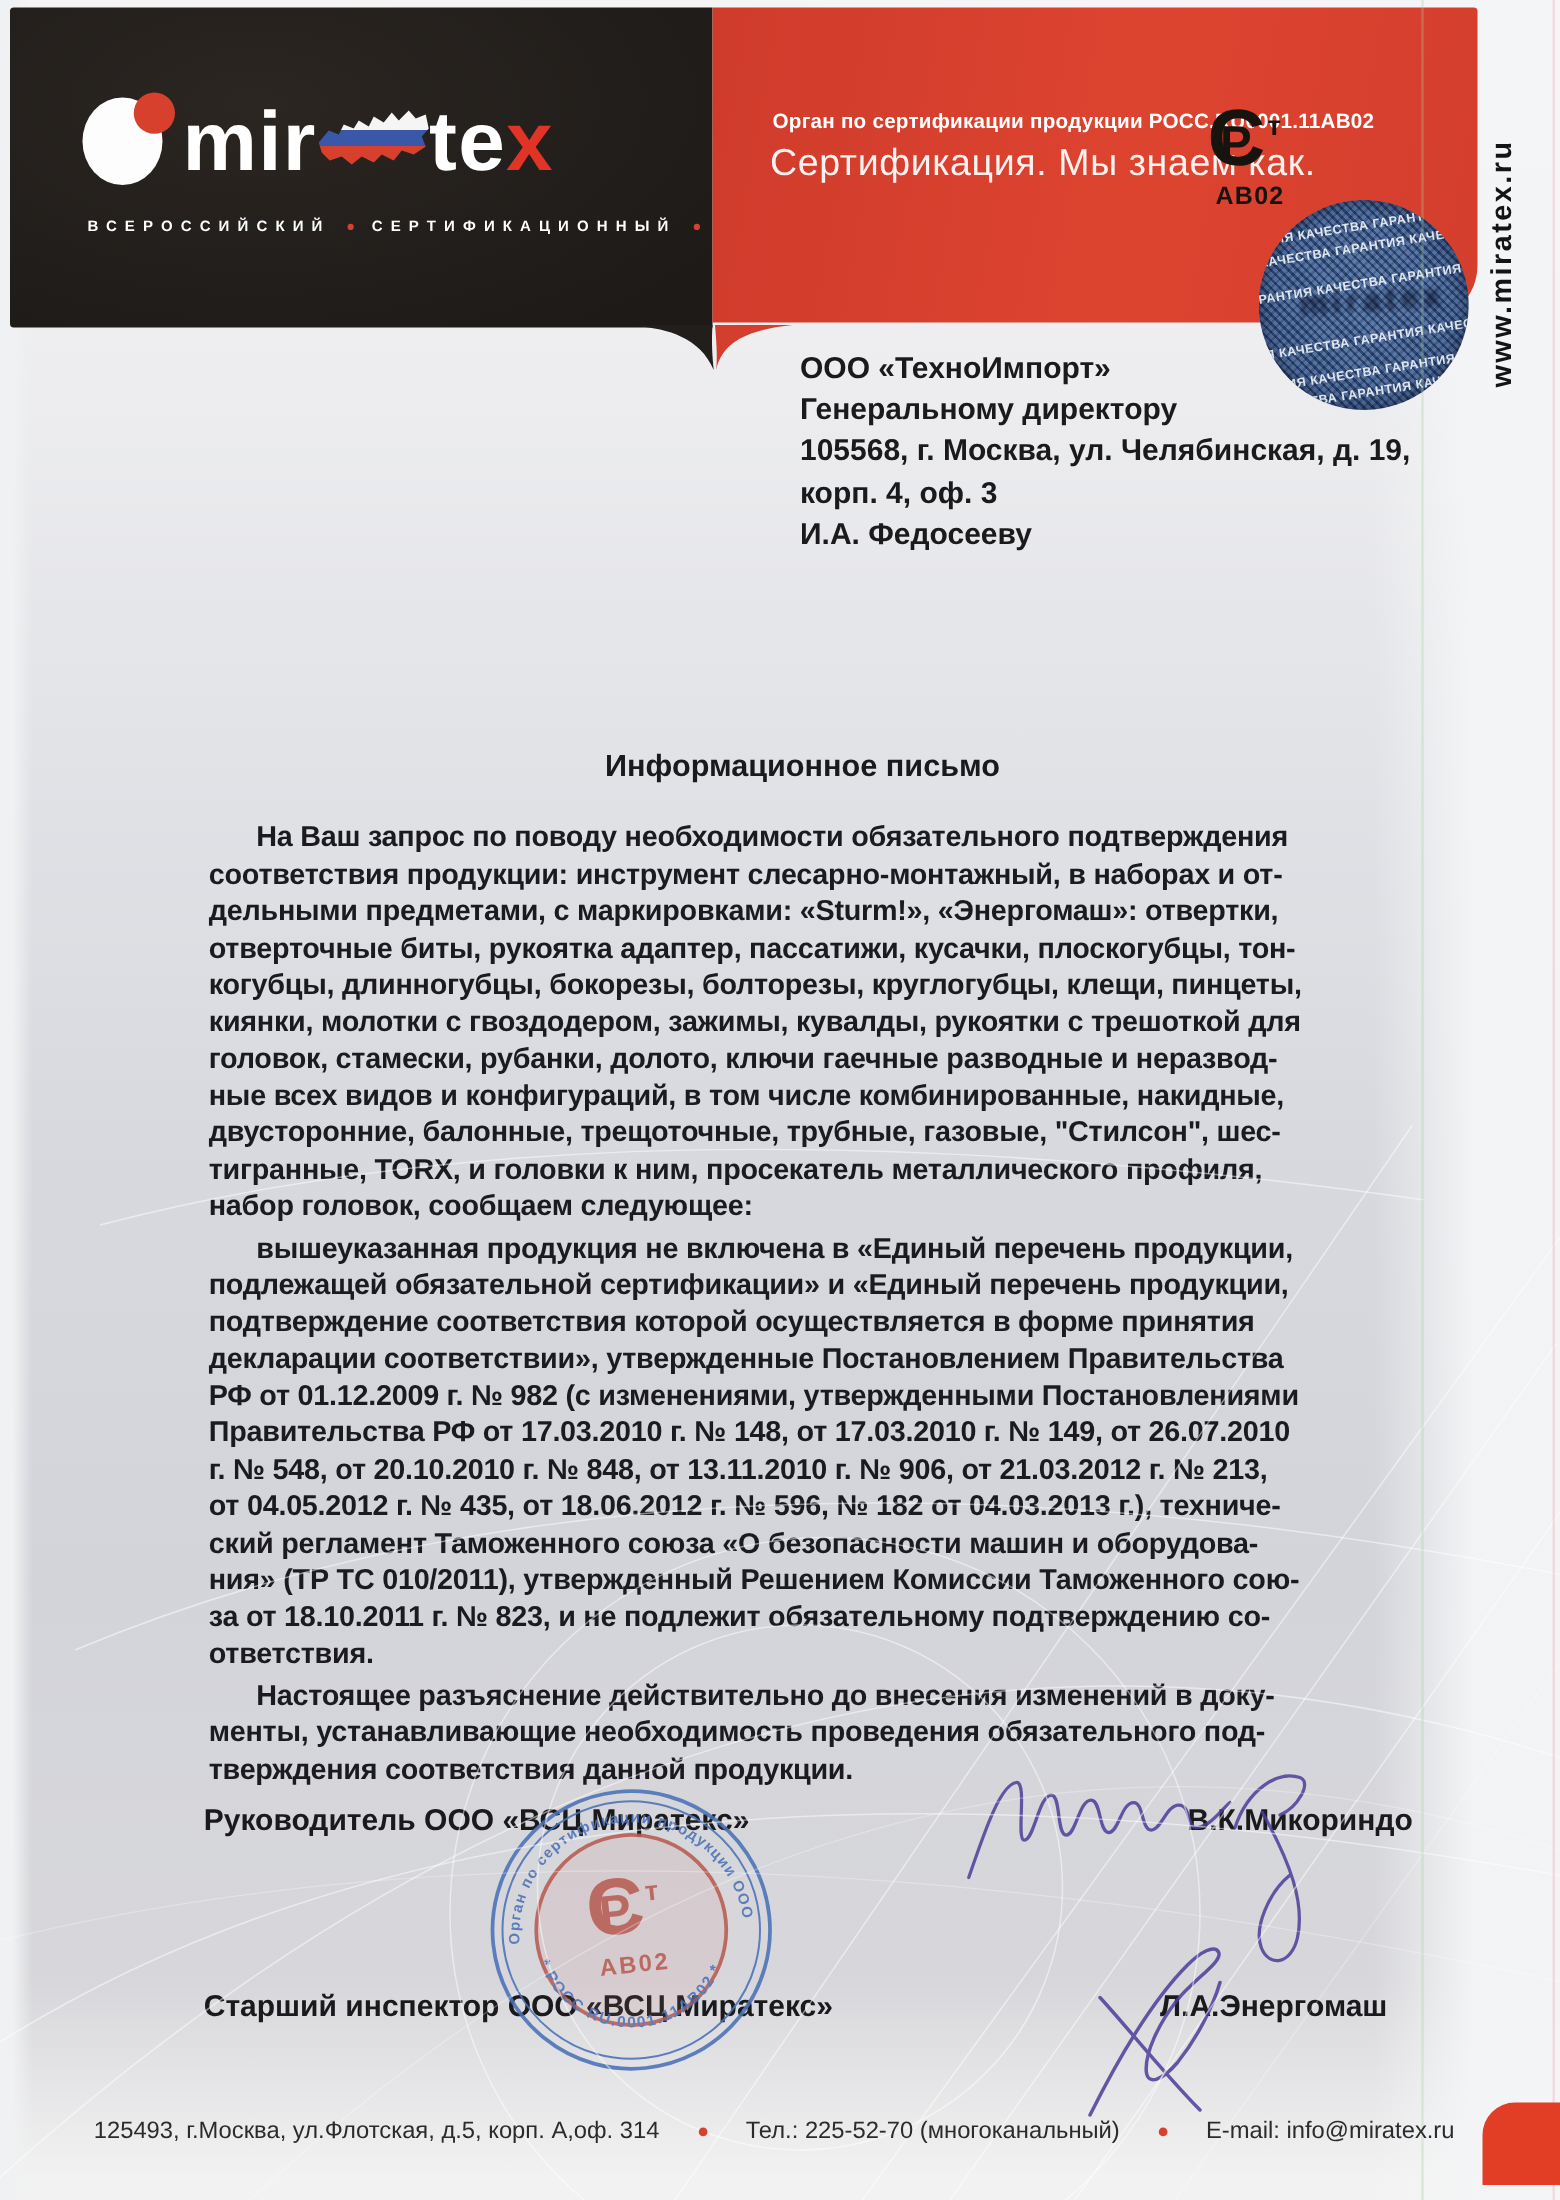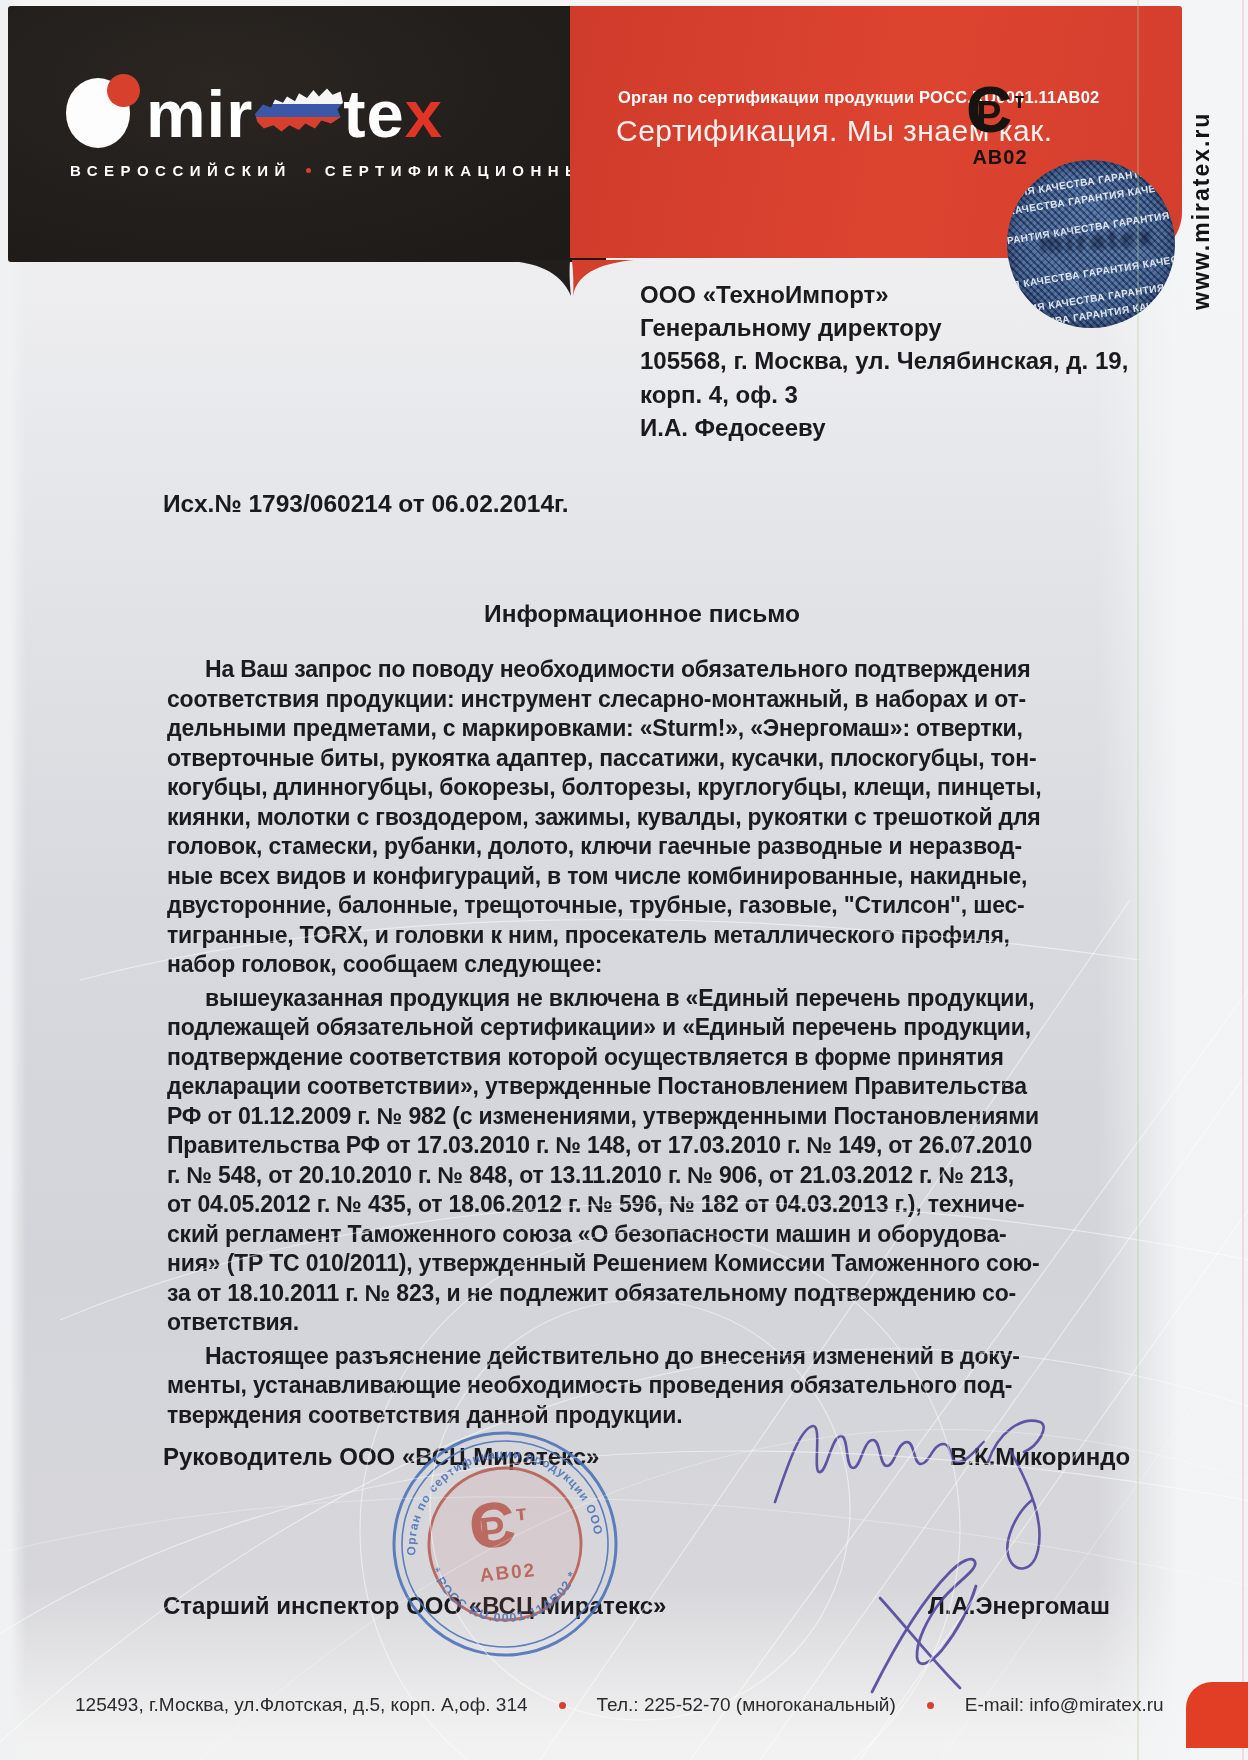--- a/index.html
+++ b/index.html
@@ -6,29 +6,29 @@
   #page{
     position:relative; width:1248px; height:1760px; overflow:hidden;
     font-family:"Liberation Sans", sans-serif;
     background:
       linear-gradient(270deg, rgba(244,245,246,.95) 0 70px, rgba(244,245,246,0) 150px),
       linear-gradient(90deg, #f0f1f2 0 10px, rgba(240,241,242,0) 26px),
       linear-gradient(180deg, #f5f5f6 0%, #efeff1 14%, #e3e4e8 32%, #d8d9de 52%, #d3d4da 72%, #d7d7db 90%, #f2f2f2 99%);
   }
   
   .black-block{position:absolute;left:8px;top:6px;width:562px;height:256px;border-radius:3px 0 0 3px;
-    background:radial-gradient(ellipse at 35% 30%, #2b2622 0%, #221e1b 55%, #1c1917 100%);padding-left:36px;}
+    background:radial-gradient(ellipse at 35% 30%, #2b2622 0%, #221e1b 55%, #1c1917 100%);}
   .logo-row{position:absolute;left:58px;top:72px;display:flex;align-items:center;}
   .logo-circle{position:relative;width:64px;height:70px;background:#fdfdfd;border-radius:50%;}
   .logo-circle .reddot{position:absolute;right:-10px;top:-4px;width:33px;height:33px;border-radius:50%;background:#d8402e;}
   .logo-word{font-weight:bold;font-size:67px;color:#fff;letter-spacing:1px;line-height:1;margin-left:16px;display:flex;align-items:center;}
   .logo-word .x{color:#e03427;}
   .map-svg{margin:0 -4px 6px -2px;}
-  .tagline{position:absolute;left:62px;top:156px;display:flex;align-items:center;gap:14px;
-    color:#fff;font-size:15px;font-weight:bold;letter-spacing:6.5px;white-space:nowrap;}
+  .tagline{position:absolute;left:62px;top:168px;display:flex;align-items:center;gap:14px;
+    color:#fff;font-size:12px;font-weight:bold;letter-spacing:6.5px;white-space:nowrap;}
   .tagline .sep{width:5px;height:5px;border-radius:50%;background:#d8402e;flex:none;}
   .red-banner{position:absolute;left:570px;top:6px;width:612px;height:252px;
     background:linear-gradient(100deg,#cf3b2b 0%,#dd4430 55%,#d43e2d 100%);
     border-radius:0 3px 46px 0; border-bottom-left-radius:0;}
   .banner-org{position:absolute;left:48px;top:82px;color:#fff;font-weight:bold;font-size:16.5px;letter-spacing:.2px;}
   .banner-slogan{position:absolute;left:46px;top:108px;color:rgba(255,255,255,.93);font-weight:normal;font-size:30px;letter-spacing:.5px;text-align:right;}
   .tails{position:absolute;left:510px;top:260px;}
   
   .rst{position:relative;width:100px;height:72px;font-weight:bold;line-height:1;}
   .rst .c{position:absolute;left:16px;top:-4px;font-size:64px;}
@@ -145,21 +145,20 @@
   <div class="site-vert">www.miratex.ru</div>
 
   <div class="recipient">
     <div>ООО «ТехноИмпорт»</div>
     <div>Генеральному директору</div>
     <div>105568, г. Москва, ул. Челябинская, д. 19,</div>
     <div>корп. 4, оф. 3</div>
     <div>И.А. Федосееву</div>
   </div>
 
-  <div class="refline">Исх.№ 1793/060214 от 06.02.2014г.</div>
 
   <div class="letter-title">Информационное письмо</div>
 
   <div class="bodytext">
     <p class="para">На Ваш запрос по поводу необходимости обязательного подтверждения
 соответствия продукции: инструмент слесарно-монтажный, в наборах и от-
 дельными предметами, с маркировками: «Sturm!», «Энергомаш»: отвертки,
 отверточные биты, рукоятка адаптер, пассатижи, кусачки, плоскогубцы, тон-
 когубцы, длинногубцы, бокорезы, болторезы, круглогубцы, клещи, пинцеты,
 киянки, молотки с гвоздодером, зажимы, кувалды, рукоятки с трешоткой для

